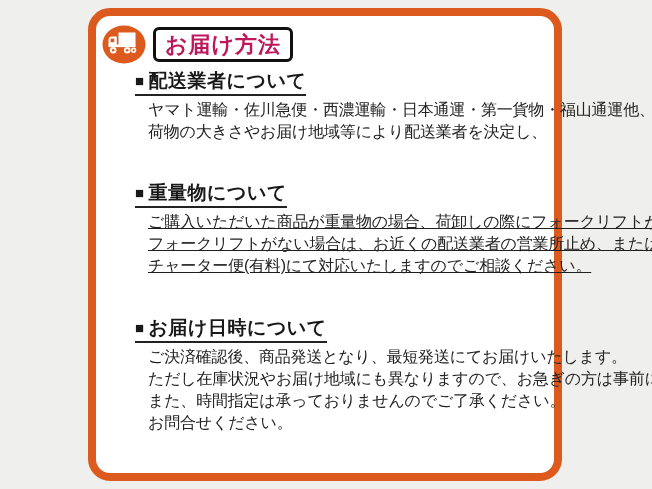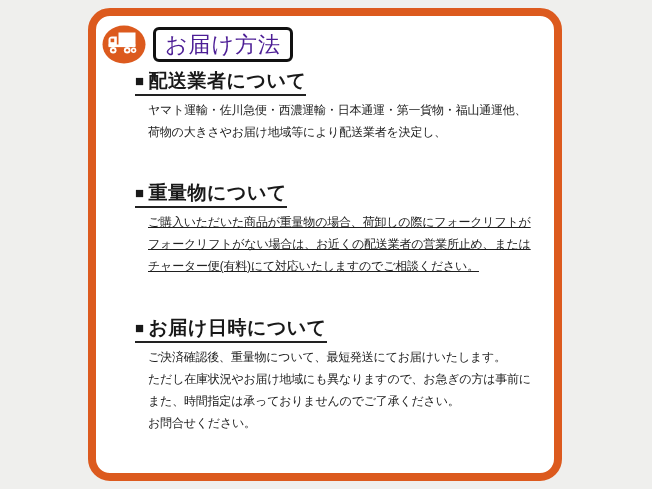--- a/index.html
+++ b/index.html
@@ -28,23 +28,23 @@
   }
   .title-box{
     margin-left:7px;
     box-sizing:border-box;
     height:35px;
     border:3px solid #111;
     border-radius:6px;
     padding:0 9px;
     display:flex;align-items:center;
     font-size:22px;
-    font-weight:400;
+    font-weight:700;
     letter-spacing:1px;
-    color:#4c1d95;
+    color:#be185d;
     background:#fff;
   }
   .section{
     position:absolute;left:39px;width:412px;
   }
   .sec1{top:53px;}
   .sec2{top:165px;text-decoration:underline;}
   .sec3{top:300px;}
   .sec-heading{
     display:inline-block;
@@ -57,21 +57,21 @@
     margin-bottom:3px;
     letter-spacing:0.5px;
   }
   .sec-heading .bullet{
     font-size:15px;
     margin-right:4px;
     vertical-align:1px;
   }
   .sec-body{
     margin-left:13px;
-    font-size:12px;
+    font-size:16px;
     line-height:22px;
     color:#222;
     letter-spacing:-0.2px;
   }
   .sec-body .line{white-space:nowrap;}
 </style>
 </head>
 <body>
 
 <div class="frame">
@@ -108,20 +108,20 @@
     <div class="sec-body">
       <div class="line">ご購入いただいた商品が重量物の場合、荷卸しの際にフォークリフトが</div>
       <div class="line">フォークリフトがない場合は、お近くの配送業者の営業所止め、または</div>
       <div class="line">チャーター便(有料)にて対応いたしますのでご相談ください。</div>
     </div>
   </div>
 
   <div class="section sec3">
     <div class="sec-heading"><span class="bullet">■</span><span>お届け日時について</span></div>
     <div class="sec-body">
-      <div class="line">ご決済確認後、重量物について、最短発送にてお届けいたします。</div>
+      <div class="line">ご決済確認後、商品発送となり、最短発送にてお届けいたします。</div>
       <div class="line">ただし在庫状況やお届け地域にも異なりますので、お急ぎの方は事前に</div>
       <div class="line">また、時間指定は承っておりませんのでご了承ください。</div>
       <div class="line">お問合せください。</div>
     </div>
   </div>
 
 </div>
 
 </body></html>

